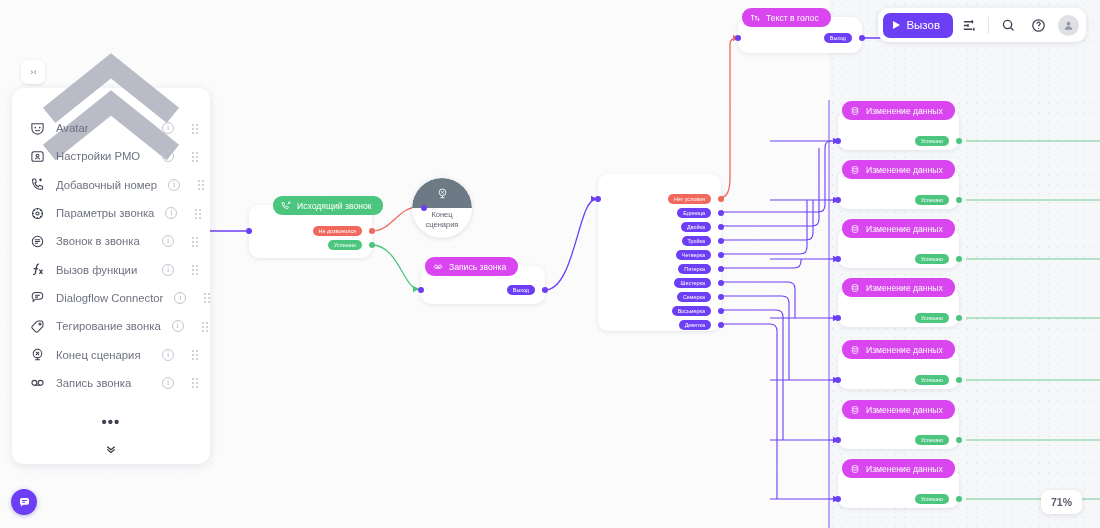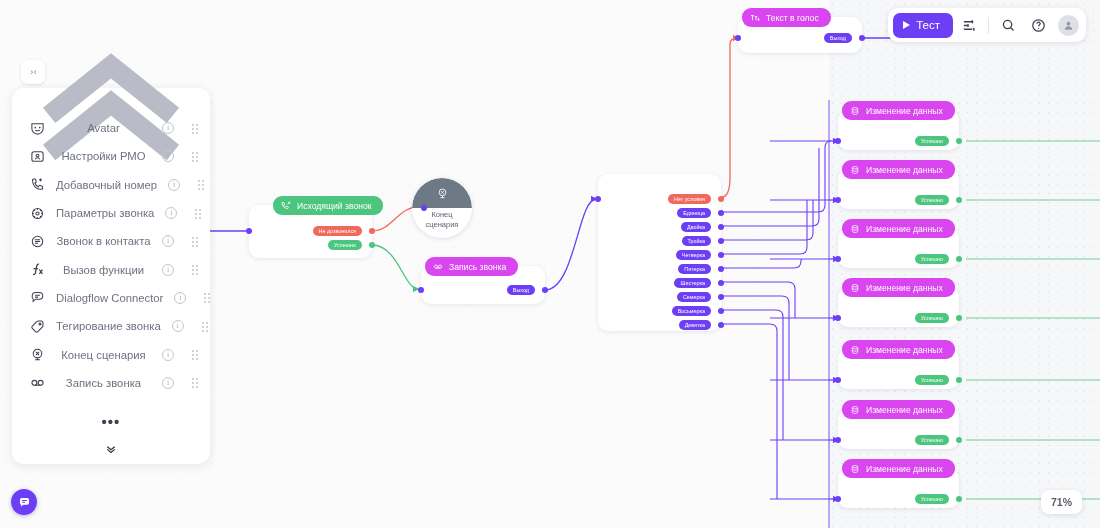--- a/index.html
+++ b/index.html
@@ -73,21 +73,21 @@
     height: 28.3px; display: flex; align-items: center;
     padding: 0 10px 0 18px; gap: 11px; cursor: pointer;
   }
   .pal-item .pi-ico {
     width: 15px; height: 15px; flex: none;
     display: flex; align-items: center; justify-content: center;
     color: #3d4150;
   }
   .pal-item .pi-ico svg { width: 15px; height: 15px; display: block; }
   .pal-item .pi-label {
-    flex: 1; font-size: 11.3px; color: #6e7281; white-space: nowrap; text-align: center;
+    flex: 1; font-size: 11.3px; color: #6e7281; white-space: nowrap;
   }
   .pal-item .pi-info {
     width: 12px; height: 12px; border-radius: 50%;
     border: 1px solid #c3c6d0; color: #b2b6c1;
     font-size: 8px; line-height: 10px; text-align: center;
     font-family: "Liberation Serif", serif; flex: none; margin-right: 6px;
   }
   .pal-item .pi-grip {
     width: 9px; height: 11px; flex: none;
     background-image: radial-gradient(circle, #ccced7 1px, transparent 1.1px);
@@ -338,21 +338,21 @@
         <span class="pi-grip"></span>
       </div>
 
       <div class="pal-item">
         <span class="pi-ico">
           <svg viewBox="0 0 16 16" fill="none" stroke="currentColor" stroke-width="1.1">
               <circle cx="8" cy="8" r="5.6"></circle>
               <path d="M5.2 6.2h5.6M5.2 8h5.6M5.2 9.8h3.4"></path>
             </svg>
         </span>
-        <span class="pi-label">Звонок в контакта</span>
+        <span class="pi-label">Звонок в звонка</span>
         <span class="pi-info">i</span>
         <span class="pi-grip"></span>
       </div>
 
       <div class="pal-item">
         <span class="pi-ico">
           <svg viewBox="0 0 16 16" fill="none" stroke="currentColor" stroke-width="1.35">
               <path d="M3.2 13.3c1.6.3 2.4-.5 2.7-2.2l1.3-7c.25-1.4 1.1-2.1 2.4-1.8"></path>
               <path d="M3.9 7.1h4.6"></path>
               <path d="M10 8.2l3.3 4.6M13.3 8.2L10 12.8"></path>
@@ -419,21 +419,21 @@
       <svg viewBox="0 0 16 16" fill="none" stroke="currentColor" stroke-width="1.7" style="width:12px;height:12px">
           <path d="M3 5l5 4 5-4"></path>
           <path d="M3 8.5l5 4 5-4"></path>
         </svg>
     </div>
   </div>
 
   <div id="toolbar">
     <button id="test-btn">
       <span class="play"></span>
-      <span>Тест</span>
+      <span>Вызов</span>
     </button>
     <div class="tb-btn">
       <svg viewBox="0 0 16 16" fill="none" stroke="currentColor" stroke-width="1.5">
         <path d="M2 4h10M2 8h4M2 12h9"></path>
         <path d="M11 2.3v3.4M6.4 6.3v3.4M12.6 10.3v3.4"></path>
       </svg>
     </div>
     <div class="tb-divider"></div>
     <div class="tb-btn">
       <svg viewBox="0 0 16 16" fill="none" stroke="currentColor" stroke-width="1.4">

